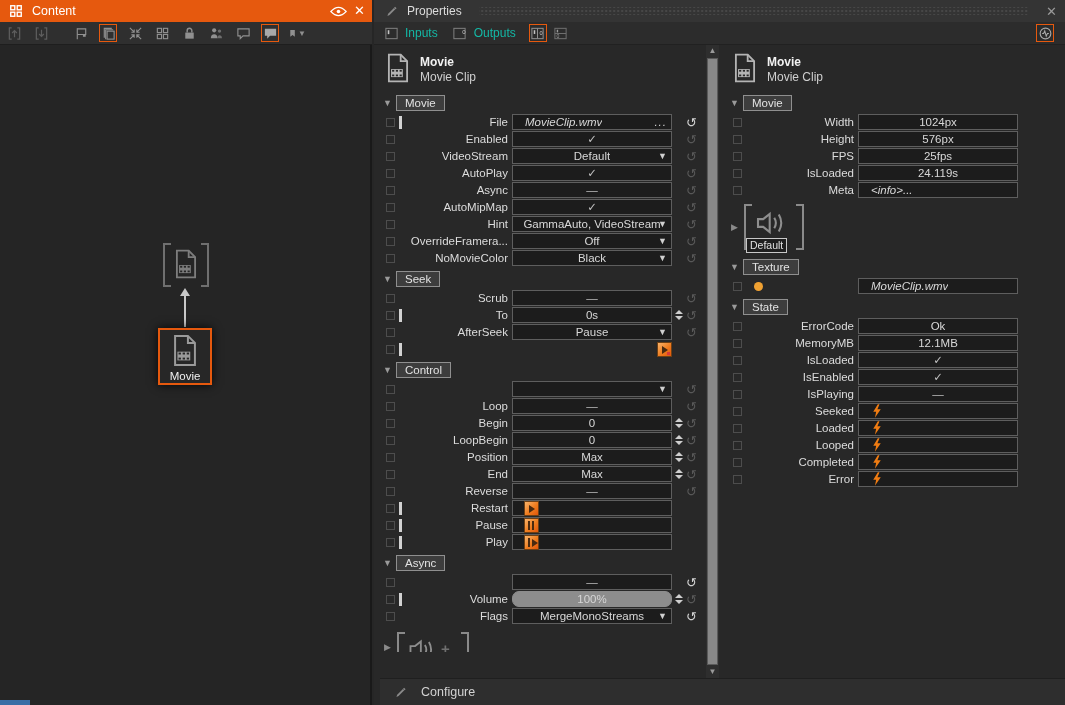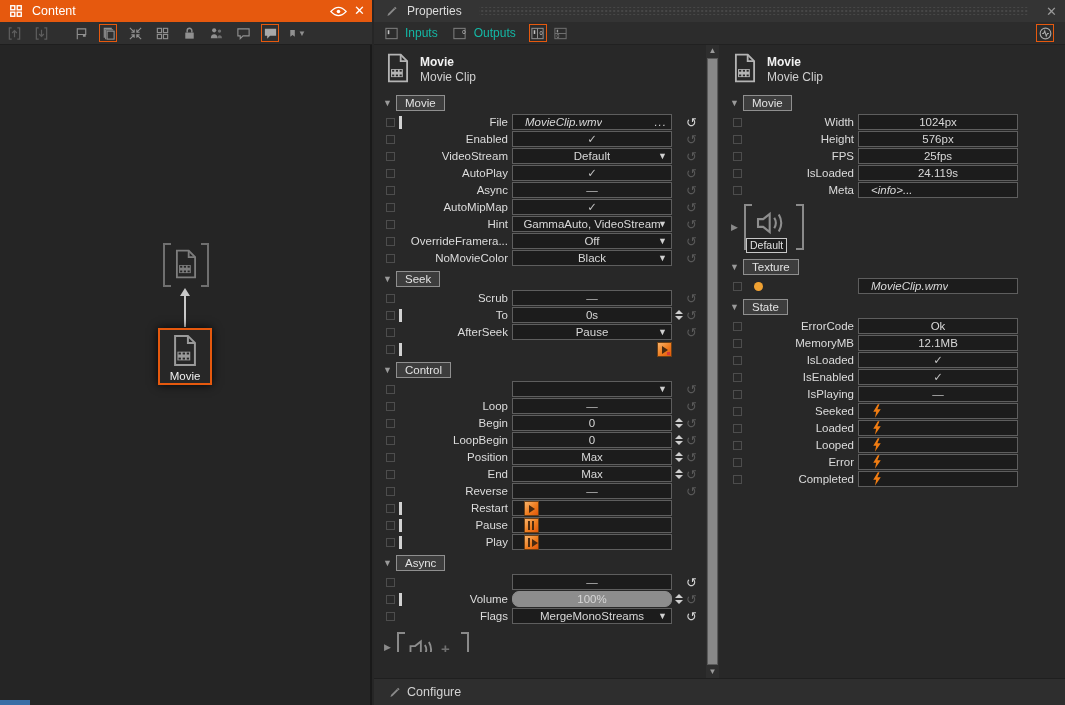--- a/index.html
+++ b/index.html
@@ -101,22 +101,22 @@
   .audio-cut .spk{position:absolute;left:24px;top:10px;}
   .audio-cut .plus{position:absolute;left:58px;top:12px;color:#6f6f6f;font-size:15px;font-weight:bold;}
   .audio-cut .b-r{position:absolute;left:78px;top:4px;width:8px;height:46px;border:2px solid #8a8a8a;border-left:none;}
 
   #vscroll{position:absolute;left:332px;top:0;bottom:0;width:13px;background:#2e2e2e;}
   #vscroll .sb-up,#vscroll .sb-dn{position:absolute;left:0;width:13px;height:12px;color:#9a9a9a;font-size:8px;text-align:center;line-height:12px;}
   #vscroll .sb-up{top:0;}
   #vscroll .sb-dn{bottom:0;}
   #vscroll .thumb{position:absolute;left:1px;top:13px;bottom:13px;width:11px;background:#888888;border:1px solid #5a5a5a;}
 
-  #configure-bar{position:absolute;left:0;bottom:0;right:0;height:27px;background:#2e2e2e;border-top:1px solid #1f1f1f;
-                 display:flex;align-items:center;gap:4px;padding-left:11px;}
+  #configure-bar{position:absolute;left:6px;bottom:0;right:0;height:27px;background:#2e2e2e;border-top:1px solid #1f1f1f;
+                 display:flex;align-items:center;gap:12px;padding-left:11px;}
   #configure-bar .cfg-label{color:#d2d2d2;font-size:12.5px;}
 </style>
 </head>
 <body>
 
 <div id="root">
 
   <div id="content-panel">
     <div class="c-titlebar">
       <span class="tbi">
@@ -848,41 +848,41 @@
                 <span class="event-bolt">
                   <svg viewBox="0 0 12 16" width="10" height="14">
                     <path d="M7 0 L1.5 9 H5 L3.5 16 L10.5 6 H6.5 L9 0 Z" fill="#f07c12"></path>
                   </svg>
                 </span>
               </div>
             </div>
             <div class="row">
               <span class="chk"></span>
               <span class="pin"></span>
+              <span class="lbl">Completed</span>
+              <div class="field la">
+                <span class="event-bolt">
+                  <svg viewBox="0 0 12 16" width="10" height="14">
+                    <path d="M7 0 L1.5 9 H5 L3.5 16 L10.5 6 H6.5 L9 0 Z" fill="#f07c12"></path>
+                  </svg>
+                </span>
+              </div>
+            </div>
+            <div class="row">
+              <span class="chk"></span>
+              <span class="pin"></span>
               <span class="lbl">Error</span>
               <div class="field la">
                 <span class="event-bolt">
                   <svg viewBox="0 0 12 16" width="10" height="14">
                     <path d="M7 0 L1.5 9 H5 L3.5 16 L10.5 6 H6.5 L9 0 Z" fill="#f07c12"></path>
                   </svg>
                 </span>
               </div>
             </div>
-            <div class="row">
-              <span class="chk"></span>
-              <span class="pin"></span>
-              <span class="lbl">Completed</span>
-              <div class="field la">
-                <span class="event-bolt">
-                  <svg viewBox="0 0 12 16" width="10" height="14">
-                    <path d="M7 0 L1.5 9 H5 L3.5 16 L10.5 6 H6.5 L9 0 Z" fill="#f07c12"></path>
-                  </svg>
-                </span>
-              </div>
-            </div>
           </div>
       </div>
     </div>
 
     <div id="configure-bar">
       <span class="tbi">
           <svg viewBox="0 0 16 16" width="13" height="13">
             <path d="M3 13.6 L3.9 10.7 L11 3.6 L12.7 5.3 L5.6 12.4 Z" fill="#8a8a8a"></path>
             <path d="M11.8 2.7 L13.6 4.5" stroke="#8a8a8a" stroke-width="1.7"></path>
           </svg>

